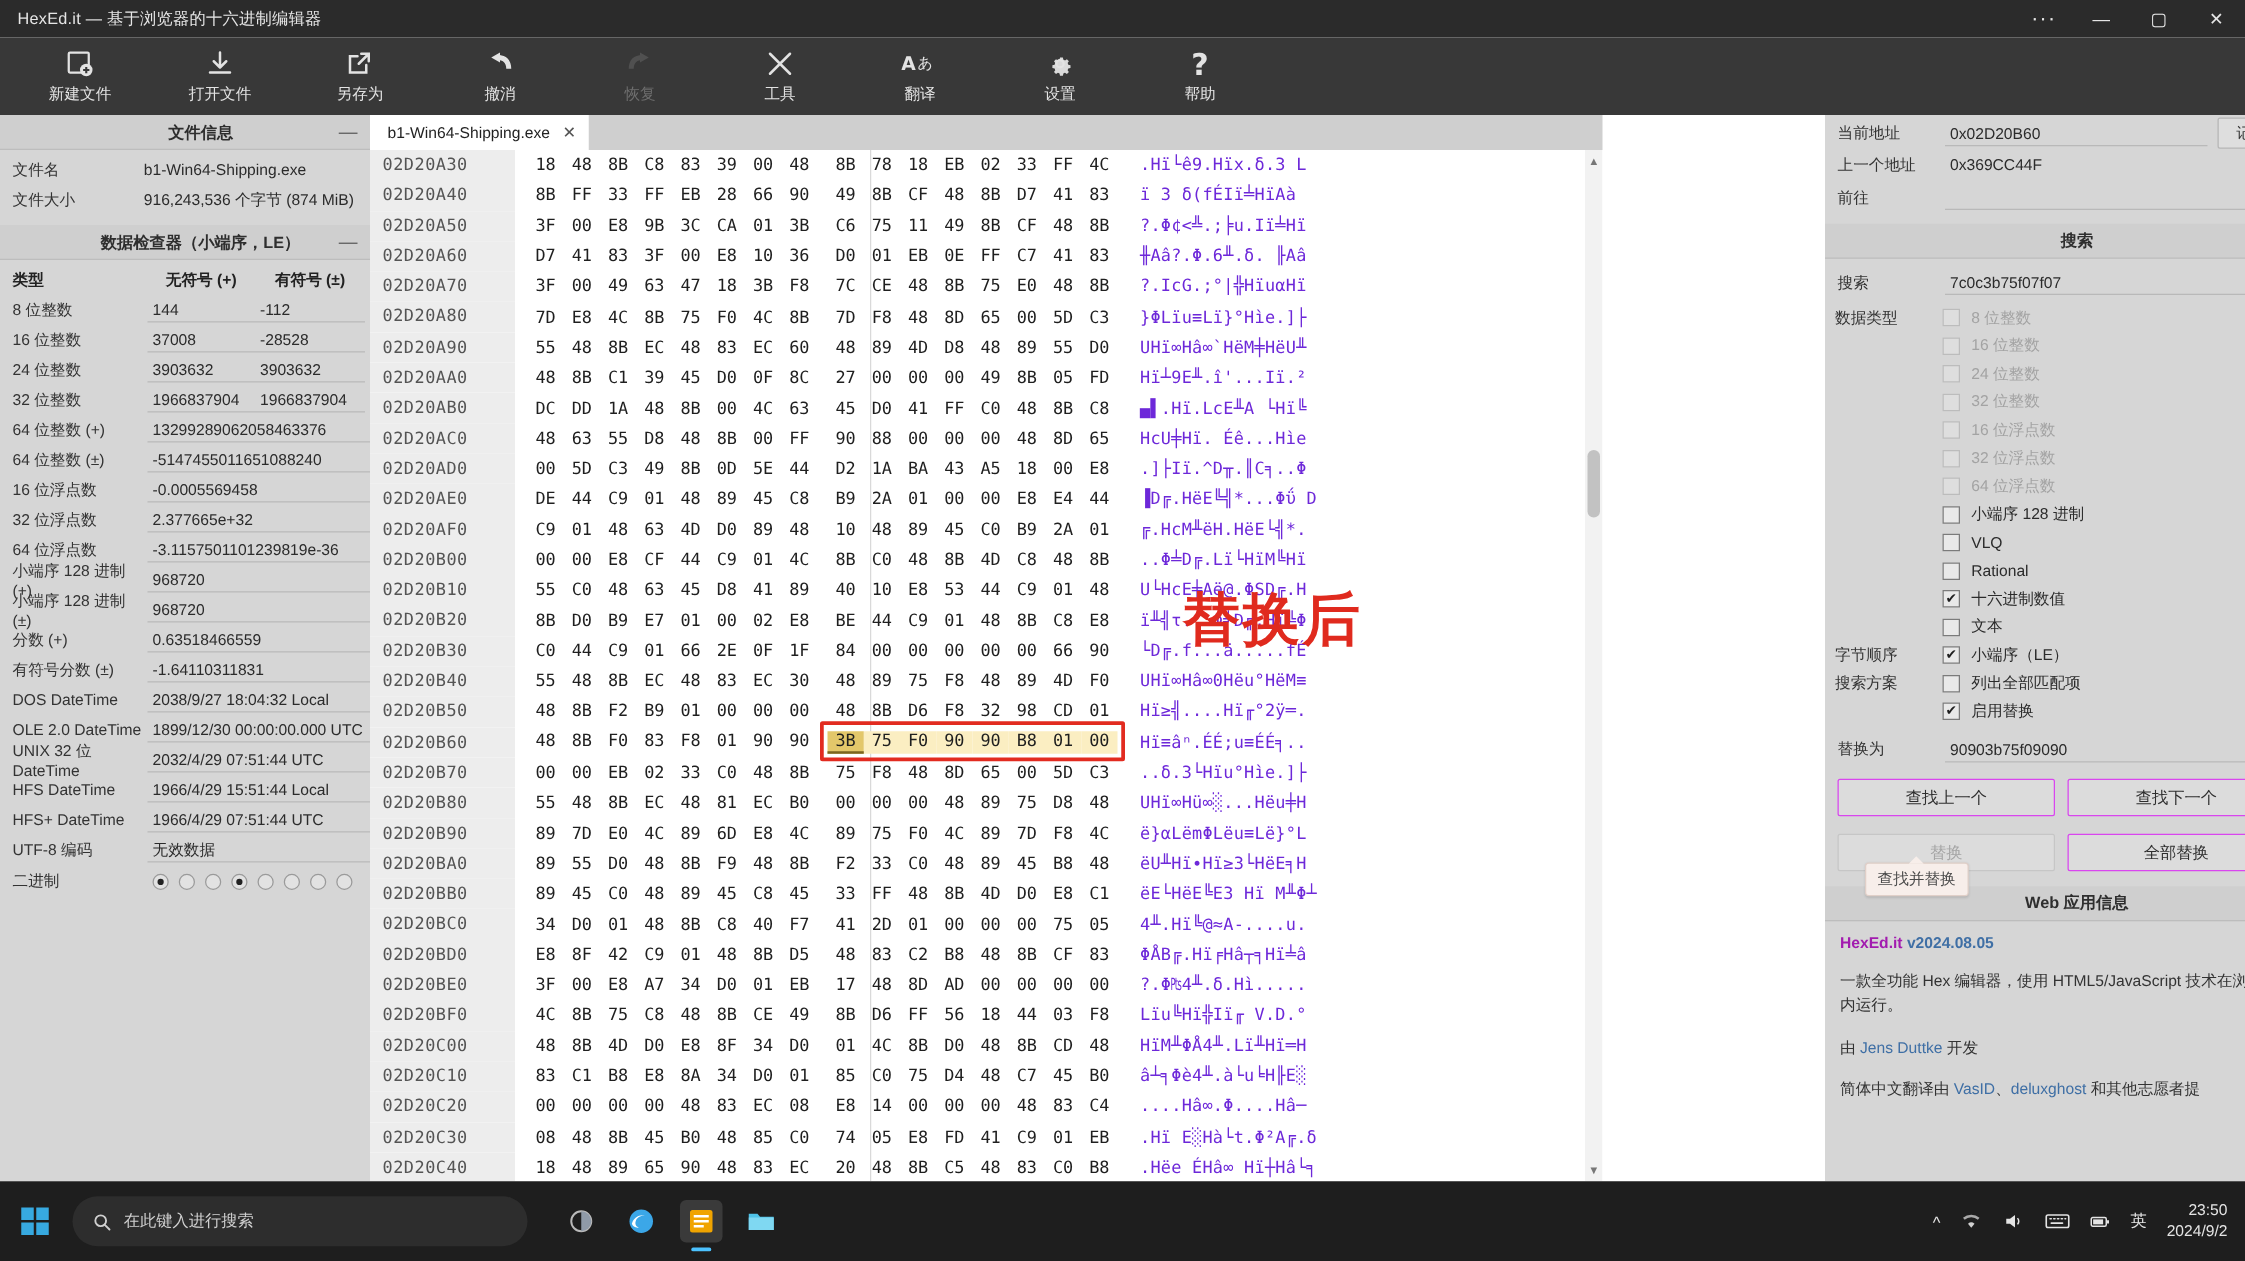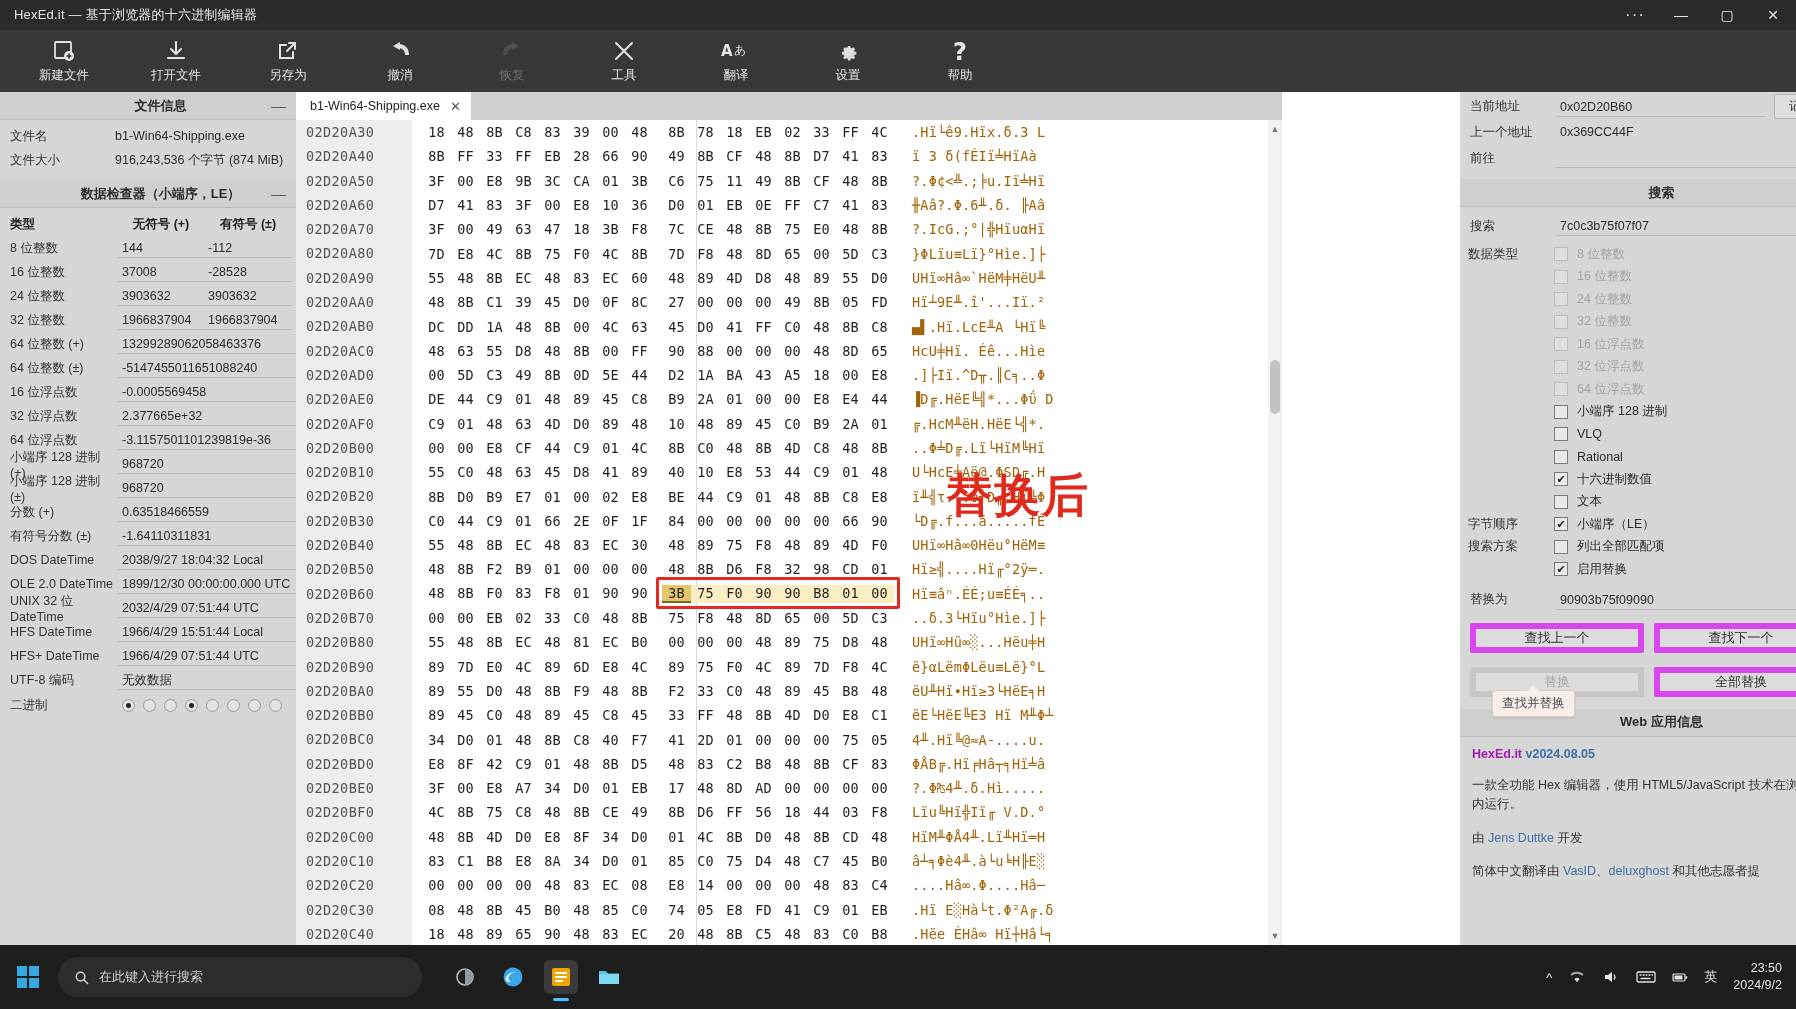--- a/index.html
+++ b/index.html
@@ -100,21 +100,21 @@
   .addr {
     width: 116px; flex: none; background: #ededed; color: #545454;
     height: 24.3px; line-height: 24.3px; padding-left: 10px; letter-spacing: .4px;
   }
   .bytes { display: flex; padding-left: 10px; position: relative; }
   .byte {
     width: 29px; text-align: center; color: #1f1f1f; position: relative;
   }
   .byte.sep8 { margin-left: 8px; }
   .ascii {
-    margin-left: 18px; color: #a16207; white-space: pre; letter-spacing: .2px;
+    margin-left: 18px; color: #6d28d9; white-space: pre; letter-spacing: .2px;
     font-family: "DejaVu Sans Mono", "Liberation Mono", monospace;
   }
   .midline {
     position: absolute; left: 0; top: 0; width: 1px; height: 100%; background: #d9d9d9;
   }
   .byte.hl { background: #fbeec2; z-index: 1; }
   .byte.hl-cur { background: #e3c76a; z-index: 2; border-bottom: 2px solid #7a6420; }
   .redbox {
     position: absolute; border: 3px solid #e22b20; border-radius: 2px;
     pointer-events: none; z-index: 5;
@@ -157,21 +157,21 @@
   .cbx {
     width: 14px; height: 14px; border: 1.4px solid #7b7b7b; background: #e9e9e9;
     margin-right: 9px; flex: none; display: flex; align-items: center; justify-content: center;
     font-size: 11px; color: #1f1f1f; line-height: 1;
   }
   .cbx.dis { border-color: #bcbcbc; background: #dedede; }
   .chk-lbl { font-size: 12.5px; color: #2b2b2b; }
   .chk-lbl.dis { color: #a3a3a3; }
   .btn-grid { display: flex; gap: 10px; padding: 6px 10px 0 10px; }
   .bigbtn {
-    flex: 1; height: 30px; border: 6px solid #d946ef; background: #dcdcdc;
+    flex: 1; height: 30px; border: 1px solid #d946ef; background: #dcdcdc;
     border-radius: 2px; display: flex; align-items: center; justify-content: center;
     font-size: 13px; color: #2e2e2e;
   }
   .bigbtn.dis { color: #a5a5a5; background: #dcdcdc; border-color: #c6c6c6; }
   .tooltip {
     position: absolute; background: #f7eeea; border: 1px solid #e0cfc8;
     border-radius: 3px; font-size: 12.5px; color: #4a4a4a; padding: 4px 9px;
     z-index: 20; box-shadow: 0 1px 2px rgba(0,0,0,.12);
   }
   .tooltip::before {

